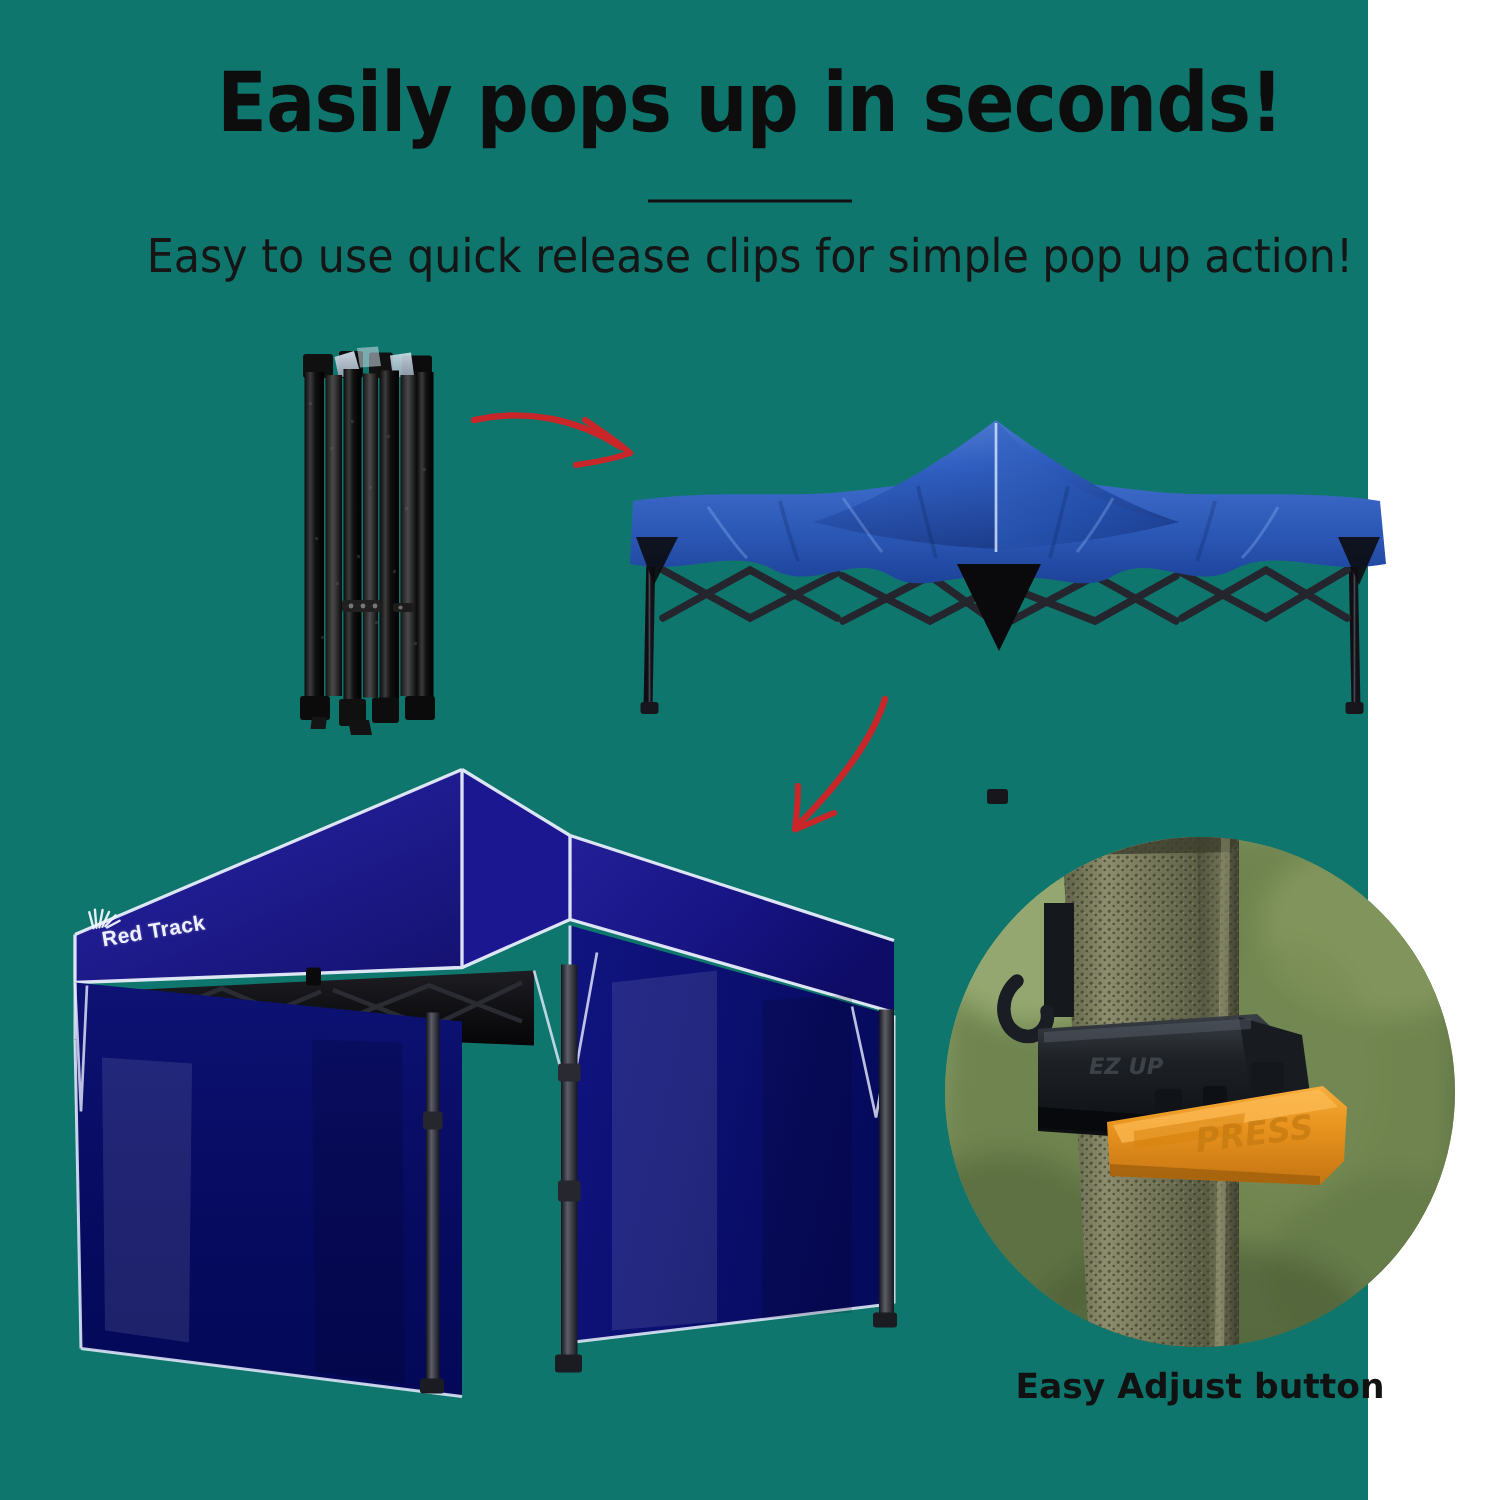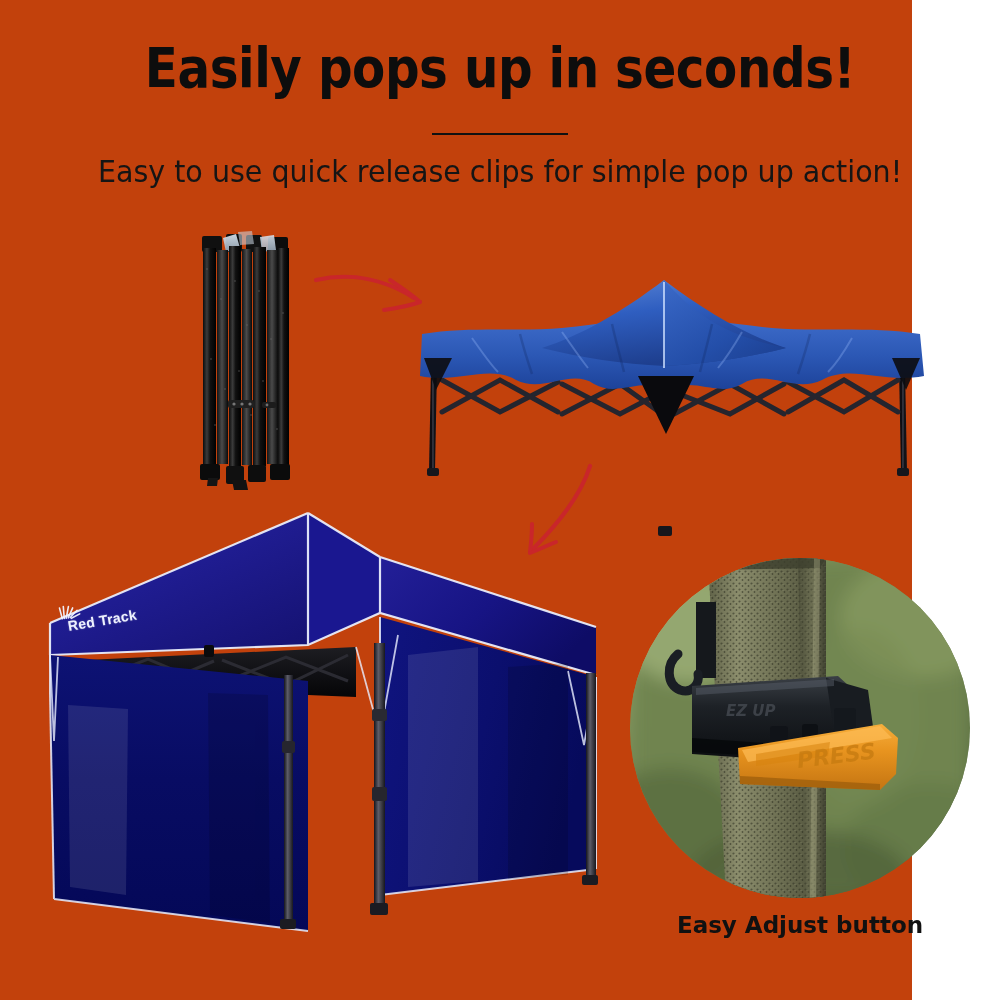--- a/index.html
+++ b/index.html
@@ -5,21 +5,21 @@
   * { box-sizing: border-box; margin: 0; padding: 0; }
   html, body {
     width: 1000px; height: 1000px;
     background: #ffffff;
     font-family: "Liberation Sans", sans-serif;
     overflow: hidden;
   }
   #page {
     position: relative;
     width: 912px; height: 1000px;
-    background: #c2410c;
+    background: #0f766e;
   }
 
   
   #headline {
     position: absolute; left: 0; top: 36px; width: 1000px;
     text-align: center;
     font-family: "DejaVu Sans", sans-serif;
     font-weight: 700;
     font-size: 55px;
     letter-spacing: -0.5px;

